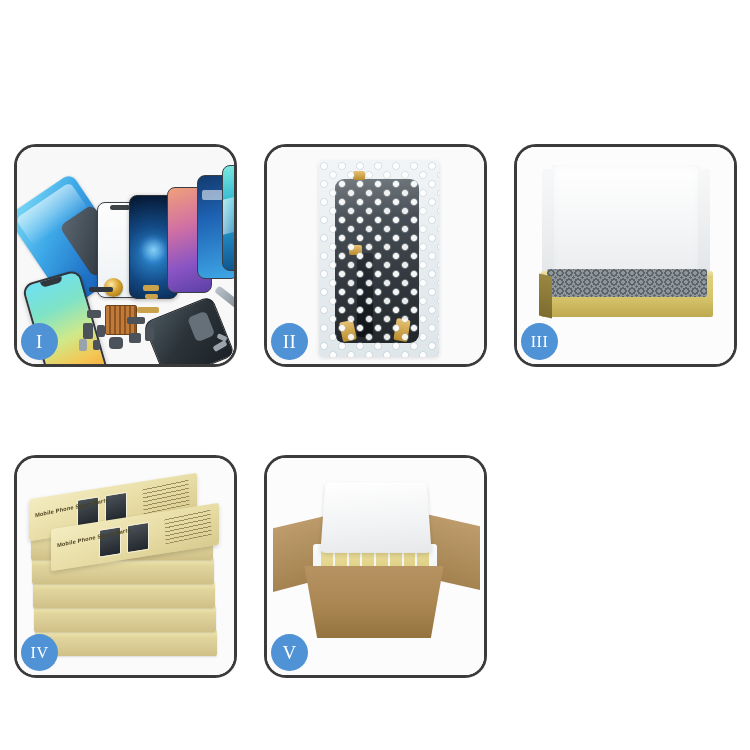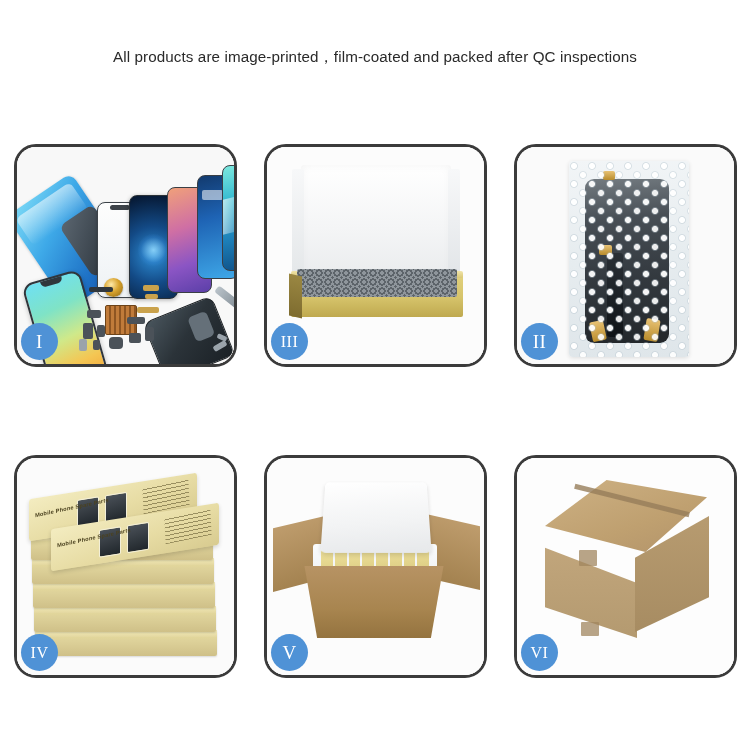--- a/index.html
+++ b/index.html
@@ -359,21 +359,20 @@
     transform: rotate(14deg);
   }
   .c6-tape {
     position:absolute; background: rgba(160,133,95,.75); border-radius:1px;
   }
 </style>
 </head>
 <body>
 
 <div id="header">
-  <div id="sub-title">All products are image-printed，film-coated and packed after QC inspections</div>
 </div>
 
 <div id="panel-grid">
 
   <div class="panel">
     <div class="panel-inner">
       <div class="p1-bg"></div>
       <div class="blue-film"></div>
       <div class="film-edge"></div>
       <div class="glass-sheet"></div>
@@ -400,48 +399,48 @@
       <div class="part gold" style="left:120px;top:160px;width:22px;height:6px;"></div>
       <div class="part" style="left:128px;top:180px;width:9px;height:14px;"></div>
       <div class="part lt" style="left:196px;top:196px;width:14px;height:6px;transform:rotate(-30deg);"></div>
       <div class="part lt" style="left:200px;top:188px;width:10px;height:5px;transform:rotate(24deg);"></div>
     </div>
     <div class="badge">I</div>
   </div>
 
   <div class="panel">
     <div class="panel-inner">
-      <div class="p3-bg"></div>
-      <div class="foam-back"></div>
-      <div class="box3-body"></div>
-      <div class="box3-rim"></div>
-      <div class="box3-inner"></div>
-      <div class="box3-flapL"></div>
-    </div>
-    <div class="badge wide">III</div>
-  </div>
-
-  <div class="panel">
-    <div class="panel-inner">
       <div class="p2-bg"></div>
       <div class="bubble-bag">
         <div class="screen-in-bag"></div>
         <div class="flex-strip"></div>
         <div class="gold-tab" style="left:34px;top:10px;width:12px;height:9px;"></div>
         <div class="gold-tab" style="left:30px;top:84px;width:13px;height:10px;"></div>
         <div class="gold-tab" style="left:22px;top:160px;width:14px;height:20px;transform:rotate(-12deg);"></div>
         <div class="gold-tab" style="left:76px;top:158px;width:14px;height:22px;transform:rotate(9deg);"></div>
         <div class="bubbles"></div>
       </div>
     </div>
     <div class="badge">II</div>
   </div>
 
   <div class="panel">
     <div class="panel-inner">
+      <div class="p3-bg"></div>
+      <div class="foam-back"></div>
+      <div class="box3-body"></div>
+      <div class="box3-rim"></div>
+      <div class="box3-inner"></div>
+      <div class="box3-flapL"></div>
+    </div>
+    <div class="badge wide">III</div>
+  </div>
+
+  <div class="panel">
+    <div class="panel-inner">
       <div class="p4-bg"></div>
       <div class="stack">
         <div class="sbox" style="top:150px;left:6px;"></div>
         <div class="sbox" style="top:126px;left:5px;"></div>
         <div class="sbox" style="top:102px;left:4px;"></div>
         <div class="sbox" style="top:78px;left:3px;"></div>
         <div class="sbox" style="top:54px;left:2px;"></div>
         <div class="sbox" style="top:30px;left:1px;"></div>
 
         <div class="lid" style="left:0px;top:6px;">
@@ -477,26 +476,14 @@
         <div class="ybox"></div>
         <div class="ybox"></div>
         <div class="ybox"></div>
       </div>
       <div class="carton-body"></div>
       <div class="foam-lid"></div>
     </div>
     <div class="badge">V</div>
   </div>
 
-  <div class="panel">
-    <div class="panel-inner">
-      <div class="p6-bg"></div>
-      <div class="c6-top"></div>
-      <div class="c6-left"></div>
-      <div class="c6-right"></div>
-      <div class="c6-seam"></div>
-      <div class="c6-tape" style="left:62px;top:92px;width:18px;height:16px;"></div>
-      <div class="c6-tape" style="left:64px;top:164px;width:18px;height:14px;"></div>
-    </div>
-    <div class="badge wide">VI</div>
-  </div>
 
 </div>
 
 </body></html>

